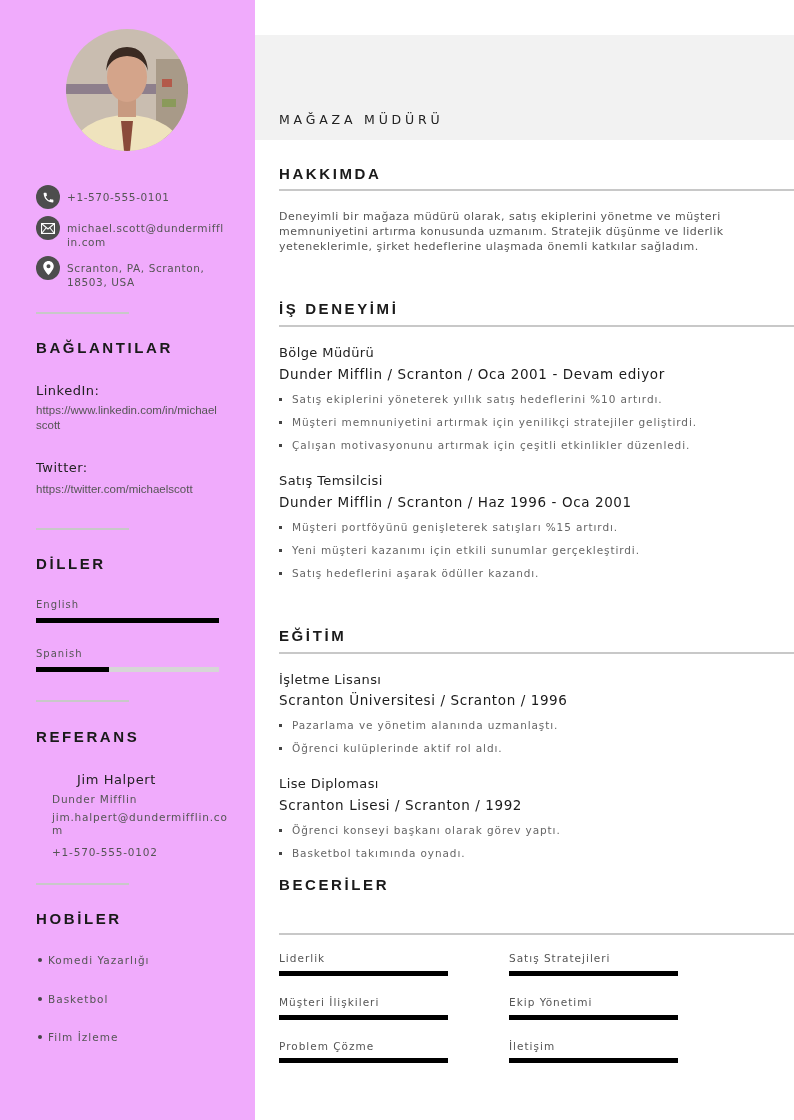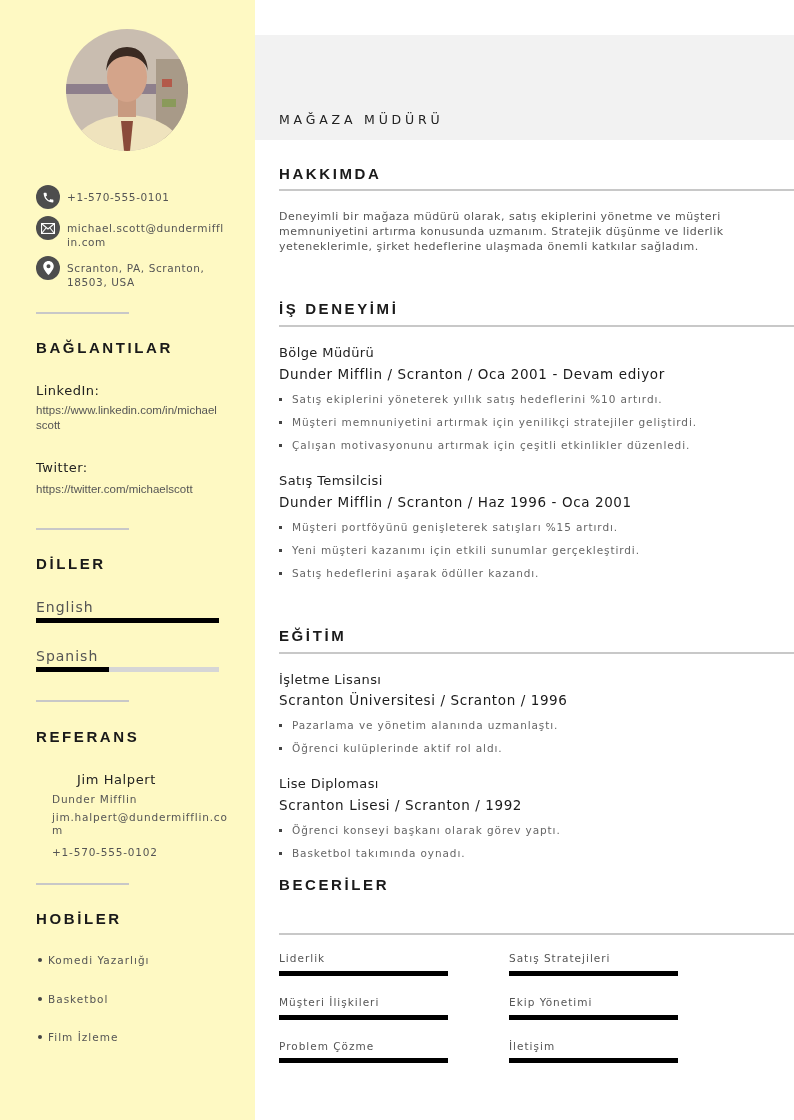--- a/index.html
+++ b/index.html
@@ -1,35 +1,35 @@
 <!DOCTYPE html>
 <html><head>
 <meta charset="utf-8">
 <style>
   * { margin: 0; padding: 0; box-sizing: border-box; }
   html, body { width: 794px; height: 1120px; background: #ffffff; overflow: hidden; }
   body { font-family: "DejaVu Sans", sans-serif; color: #222; position: relative; }
 
-  .sidebar { position: absolute; left: 0; top: 0; width: 255px; height: 1120px; background: #fef9c3; }
+  .sidebar { position: absolute; left: 0; top: 0; width: 255px; height: 1120px; background: #f0abfc; }
   .main { position: absolute; left: 255px; top: 0; width: 539px; height: 1120px; background: #fff; }
 
   .photo { position: absolute; left: 66px; top: 29px; width: 122px; height: 122px; border-radius: 50%; overflow: hidden; }
 
   .contact { position: absolute; left: 36px; top: 185px; width: 190px; }
   .contact-row { display: flex; align-items: flex-start; margin-bottom: 7px; }
   .c-icon { width: 24px; height: 24px; border-radius: 50%; background: #4d4d4d; flex-shrink: 0; display: flex; align-items: center; justify-content: center; margin-right: 7px; }
   .c-text { font-size: 10.5px; color: #555; line-height: 14px; letter-spacing: 0.6px; padding-top: 5px; word-break: break-all; }
 
   .side-divider { position: absolute; left: 36px; width: 93px; height: 2px; background: #c8c8c8; }
   .side-title { position: absolute; left: 36px; font-family: "Liberation Sans", sans-serif; font-size: 15px; font-weight: bold; letter-spacing: 2.6px; color: #1a1a1a; }
 
   .link-label { position: absolute; left: 36px; font-size: 13px; color: #222; letter-spacing: 0.5px; }
   .link-url { position: absolute; left: 36px; width: 185px; font-family: "Liberation Sans", sans-serif; font-size: 11.5px; color: #555; line-height: 15px; word-break: break-all; }
 
-  .lang-label { position: absolute; left: 36px; font-size: 14px; color: #555; letter-spacing: 1px; }
+  .lang-label { position: absolute; left: 36px; font-size: 10px; color: #555; letter-spacing: 1px; }
   .lang-bar { position: absolute; left: 36px; width: 183px; height: 5px; background: #d6d6d6; }
   .lang-fill { height: 100%; background: #000; }
 
   .ref-name { position: absolute; left: 36px; font-size: 13px; color: #222; letter-spacing: 0.6px; }
   .ref-line { position: absolute; left: 52px; width: 180px; font-size: 10.5px; color: #555; letter-spacing: 0.8px; line-height: 13px; word-break: break-all; }
 
   .hobby { position: absolute; left: 38px; font-size: 10.5px; color: #555; letter-spacing: 1px; display: flex; align-items: center; }
   .hobby .dot { width: 4px; height: 4px; border-radius: 50%; background: #444; margin-right: 6px; }
 
   .header-band { position: absolute; left: 0; top: 35px; width: 539px; height: 105px; background: #f2f2f2; }

